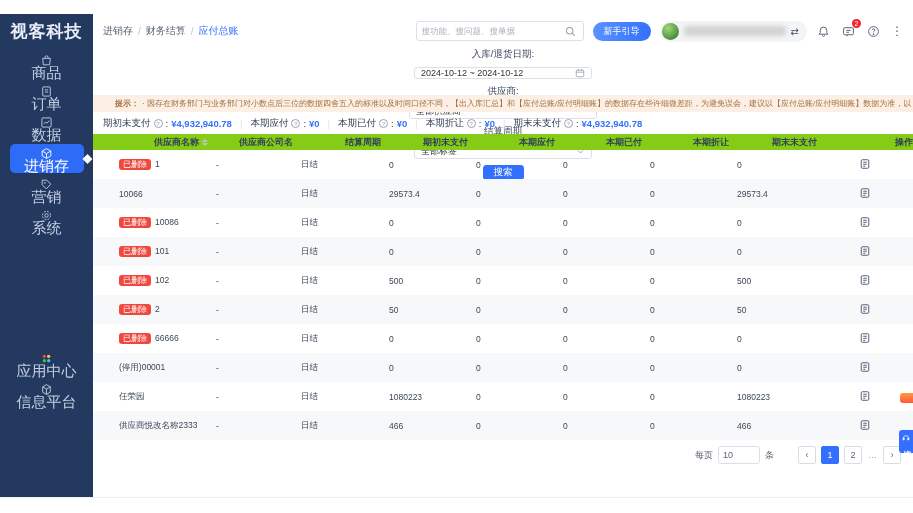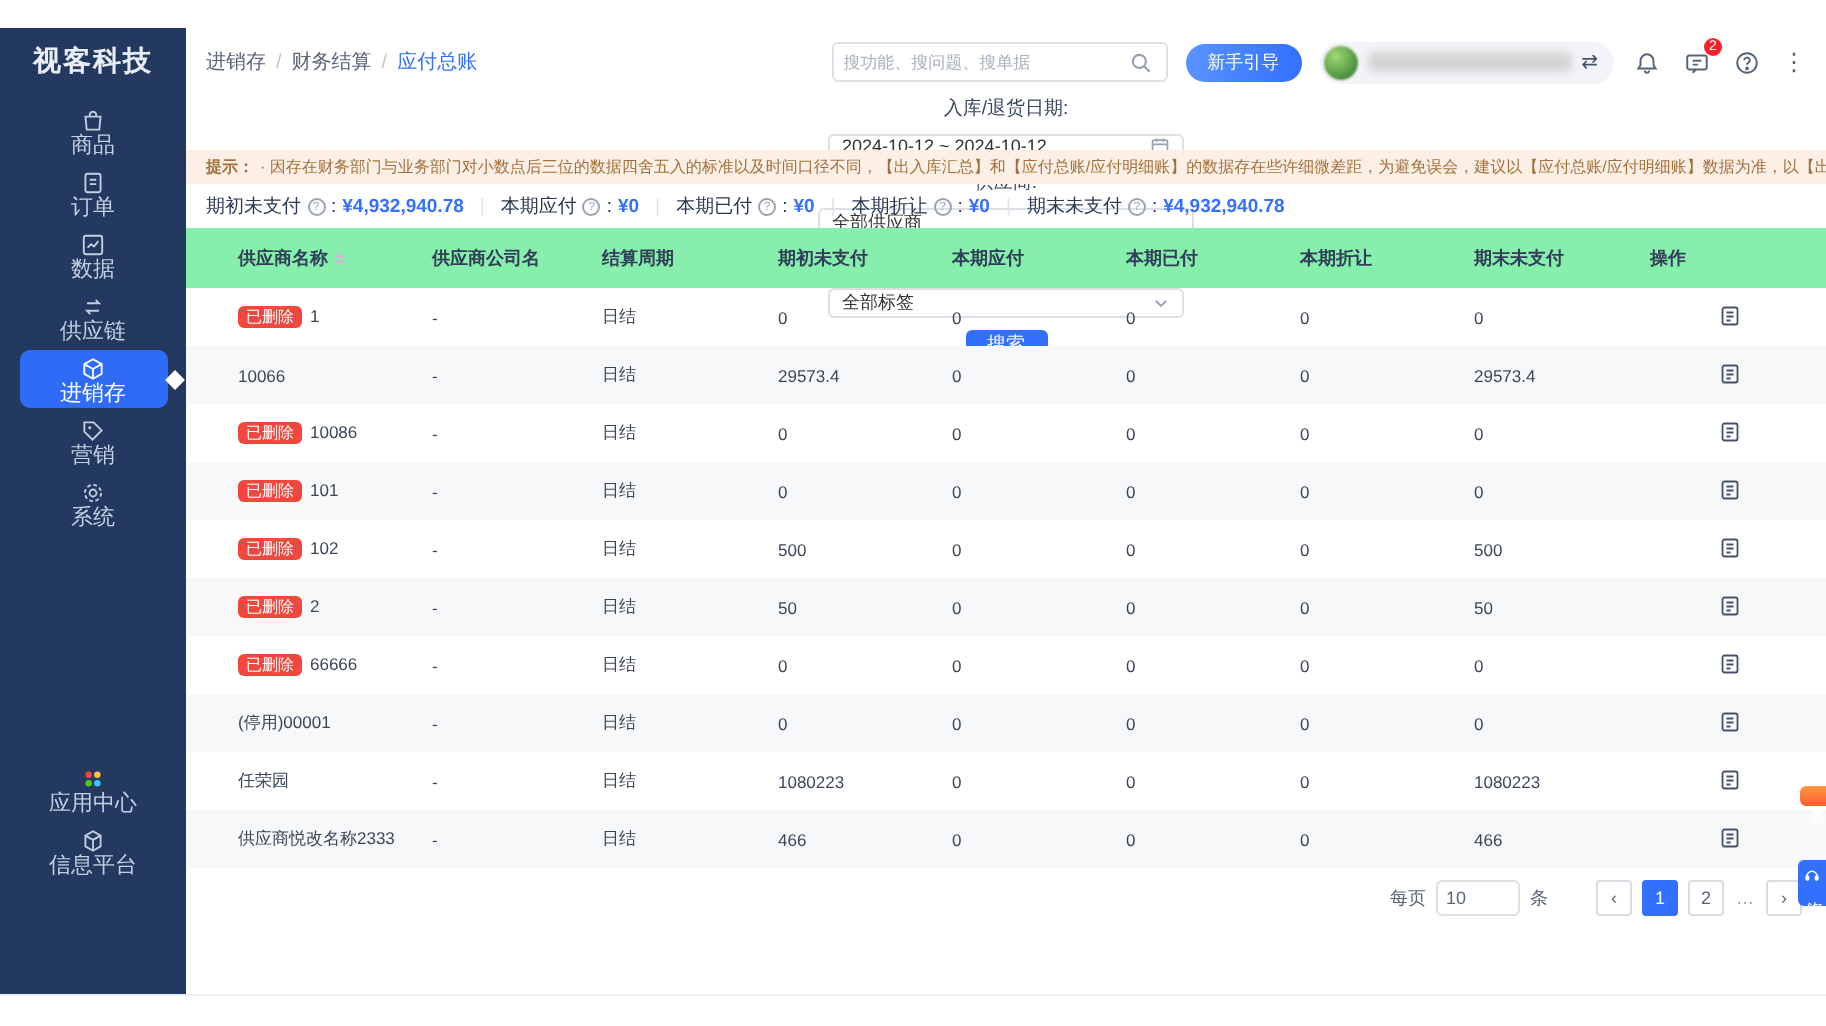--- a/index.html
+++ b/index.html
@@ -3,25 +3,25 @@
 <meta charset="utf-8">
 <style>
   * { margin:0; padding:0; box-sizing:border-box; }
   html,body { background:#fff; }
   body { font-family:"Liberation Sans", sans-serif; }
   .page { position:relative; width:913px; height:513px; background:#fff; overflow:hidden; }
   .app { position:absolute; top:14px; left:0; width:913px; height:484px; display:flex; border-bottom:1px solid #eef0f3; }
 
   
   .sidebar { width:93px; background:#24395f; flex:none; display:flex; flex-direction:column; align-items:center; }
-  .logo { height:34px; display:flex; align-items:center; justify-content:center; color:#e8edf7; font-size:14px; font-weight:bold; letter-spacing:1px; width:100%; }
+  .logo { height:34px; display:flex; align-items:center; justify-content:center; color:#e8edf7; font-size:17px; font-weight:bold; letter-spacing:1px; width:100%; }
   .side-list { display:flex; flex-direction:column; align-items:center; padding-top:3px; width:100%; }
   .side-item { width:74px; padding:3px 0 2px; border-radius:5px; display:flex; flex-direction:column; align-items:center; gap:1px; color:#c3cfe3; margin-bottom:2px; cursor:pointer; position:relative; }
   .side-item svg { width:13px; height:13px; display:block; }
-  .side-item .lbl { font-size:11px; line-height:10px; }
+  .side-item .lbl { font-size:15px; line-height:10px; }
   .side-item.active { background:#2e6bf6; color:#fff; }
   .side-item.active::after { content:""; position:absolute; right:-7px; top:50%; width:7px; height:7px; background:#fff; transform:translateY(-50%) rotate(45deg); }
   .side-spacer { height:112px; }
 
   
   .main { flex:1; min-width:0; display:flex; flex-direction:column; background:#fff; }
 
   .topbar { height:34px; display:flex; align-items:center; padding:0 10px; gap:8px; }
   .crumbs { display:flex; align-items:center; gap:5px; font-size:10px; color:#5a6475; white-space:nowrap; }
   .crumb-sep { color:#c2c6cf; }
@@ -46,33 +46,33 @@
   .f-input { height:20px; border:1px solid #dcdfe6; border-radius:3px; display:flex; align-items:center; padding:0 6px; gap:5px; font-size:9px; color:#333; background:#fff; cursor:pointer; }
   .f-date { width:178px; justify-content:space-between; }
   .f-supplier { width:188px; }
   .f-select { width:178px; justify-content:space-between; }
   .chev svg, .cal svg { display:block; }
   .btn { height:20px; border-radius:3px; font-size:9.5px; padding:0 10px; cursor:pointer; font-family:inherit; }
   .btn-primary { background:#3370ff; border:1px solid #3370ff; color:#fff; }
   .btn-plain { background:#fff; border:1px solid #dcdfe6; color:#4a5568; margin-left:2px;font-weight:bold; }
 
   
-  .notice { height:17px; background:#fcf0e6; display:flex; align-items:center; padding:0 10px; font-size:8px; color:#a3703c; overflow:hidden; white-space:nowrap; }
+  .notice { height:17px; background:#fcf0e6; display:flex; align-items:center; padding:0 22px; font-size:8px; color:#a3703c; overflow:hidden; white-space:nowrap;margin-top:20px; }
   .notice b { font-weight:bold; margin-right:3px; }
 
   
   .summary { height:22px; display:flex; align-items:center; padding:0 10px; gap:8px; font-size:9.5px; color:#2b3850; white-space:nowrap; }
   .sum-item { display:flex; align-items:center; gap:3px; }
   .info-i { width:9px; height:9px; border:1px solid #9aa3b2; border-radius:50%; color:#9aa3b2; font-size:6px; line-height:8px; text-align:center; display:inline-block; cursor:pointer; }
   .sum-val { color:#3370ff; font-weight:bold; }
   .sum-sep { color:#dfe3ea; }
 
   
   table { border-collapse:collapse; width:100%; table-layout:fixed; }
-  thead th { background:#86efac; height:30px; font-size:9px; color:#323f58; font-weight:bold; text-align:left; padding-left:8px; white-space:nowrap; overflow:hidden; }
+  thead th { background:#84cc16; height:16px; font-size:9px; color:#323f58; font-weight:bold; text-align:right; padding-left:8px; white-space:nowrap; overflow:hidden; }
   thead th.first, tbody td.first { padding-left:26px; }
   tbody td { height:29px; font-size:8.5px; color:#3c4656; text-align:left; padding-left:8px; white-space:nowrap; overflow:hidden; }
   tbody tr:nth-child(even) { background:#f7f8fa; }
   .del-badge { display:inline-block; background:#f0483e; color:#fff; font-size:8px; line-height:11px; border-radius:3px; padding:0 4px; margin-right:4px; vertical-align:middle; }
   .sort-ico { display:inline-flex; flex-direction:column; gap:1px; margin-left:3px; vertical-align:middle; cursor:pointer; }
   .sort-ico i { display:block; width:0; height:0; border-left:3px solid transparent; border-right:3px solid transparent; }
   .sort-ico .up { border-bottom:3px solid #c0c4cc; }
   .sort-ico .dn { border-top:3px solid #c0c4cc; }
   td.op { text-align:center; padding-left:0; }
   .op-btn { display:inline-flex; cursor:pointer; color:#44506a; }
@@ -114,26 +114,20 @@
               <path d="M9 9h6M9 13h6" stroke="currentColor" stroke-width="1.7"></path>
             </svg>
             <span class="lbl">订单</span>
           </div>
           <div class="side-item">
             <svg viewBox="0 0 24 24">
               <rect x="3.5" y="3.5" width="17" height="17" rx="2" fill="none" stroke="currentColor" stroke-width="1.7"></rect>
               <path d="M7 14.5l3.2-3.2 2.8 2 4-4.8" fill="none" stroke="currentColor" stroke-width="1.7"></path>
             </svg>
             <span class="lbl">数据</span>
-          </div>
-          <div class="side-item">
-            <svg viewBox="0 0 24 24">
-              <path d="M6.5 8.5h11l-3-3M17.5 15.5h-11l3 3" fill="none" stroke="currentColor" stroke-width="1.7"></path>
-            </svg>
-            <span class="lbl">供应链</span>
           </div>
           <div class="side-item active">
             <svg viewBox="0 0 24 24">
               <path d="M12 3l8 4.5v9L12 21l-8-4.5v-9L12 3z" fill="none" stroke="currentColor" stroke-width="1.7"></path>
               <path d="M4 7.5l8 4.5 8-4.5M12 12v9" fill="none" stroke="currentColor" stroke-width="1.7"></path>
             </svg>
             <span class="lbl">进销存</span>
           </div>
           <div class="side-item">
             <svg viewBox="0 0 24 24">

